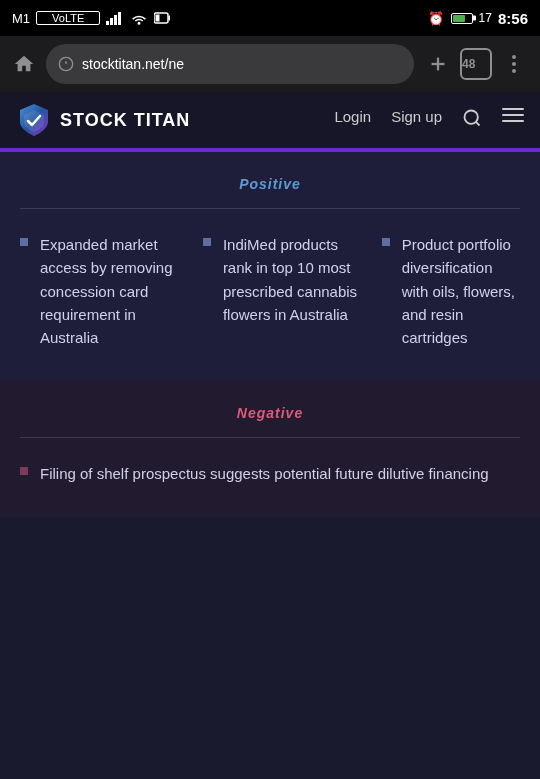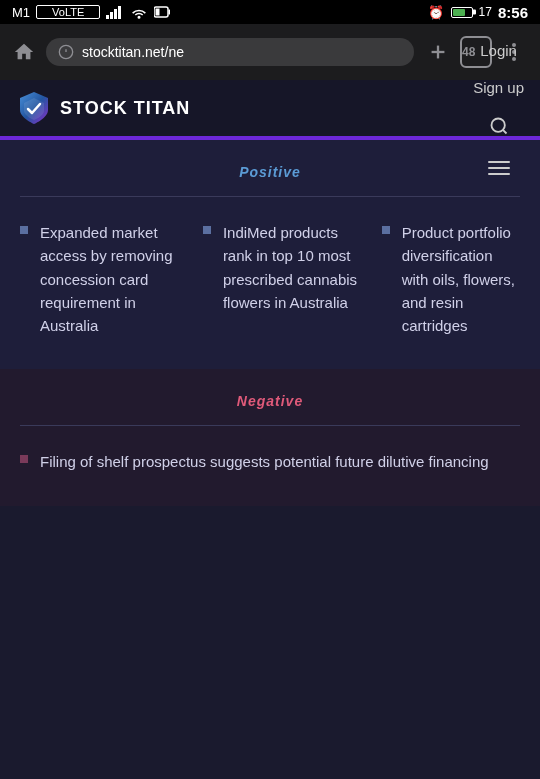--- a/index.html
+++ b/index.html
@@ -9,21 +9,21 @@
       min-height: 779px;
       font-family: -apple-system, BlinkMacSystemFont, 'Segoe UI', Arial, sans-serif;
       background: #1a1a2e;
       overflow-x: hidden;
     }
 
     
     .status-bar {
       background: #000;
       color: #fff;
-      height: 24px;
+      height: 36px;
       display: flex;
       align-items: center;
       justify-content: space-between;
       padding: 0 12px;
       font-size: 13px;
       font-weight: 500;
     }
     .status-left {
       display: flex;
       align-items: center;
@@ -86,21 +86,21 @@
     }
     .home-icon-svg {
       width: 22px;
       height: 22px;
       fill: #8e8e93;
     }
     .address-bar {
       flex: 1;
       background: #3a3a3c;
       border-radius: 20px;
-      height: 28px;
+      height: 40px;
       display: flex;
       align-items: center;
       padding: 0 12px;
       gap: 8px;
     }
     .address-bar-icon {
       width: 16px;
       height: 16px;
       display: flex;
       align-items: center;
@@ -175,24 +175,23 @@
     }
     .brand-name {
       color: #fff;
       font-size: 18px;
       font-weight: 700;
       letter-spacing: 1px;
       text-transform: uppercase;
     }
     .nav-links {
       display: flex;
-      align-items: center;
+      align-items: flex-start;
       gap: 20px;
       margin-left: auto;
-      flex-direction: column;
     }
     .nav-link {
       color: #ccc;
       font-size: 15px;
       font-weight: 500;
       text-decoration: none;
     }
     .nav-search {
       color: #ccc;
       font-size: 18px;

